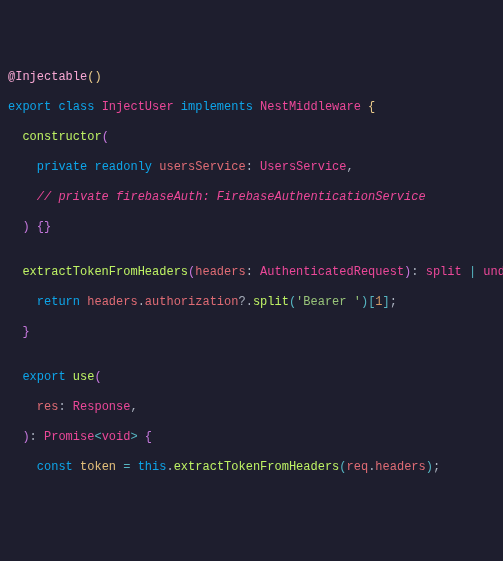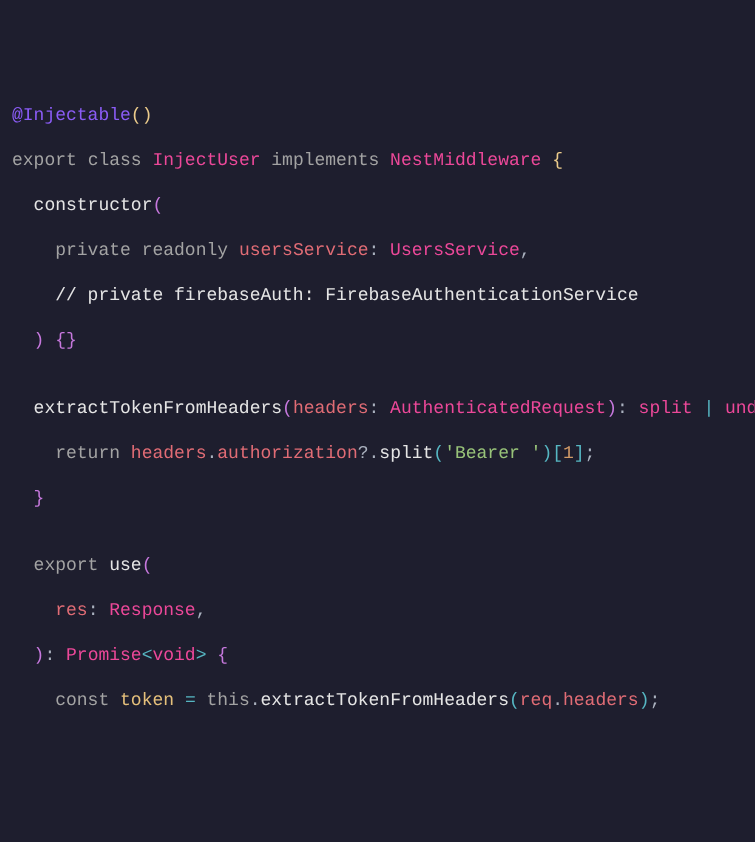--- a/index.html
+++ b/index.html
@@ -9,33 +9,33 @@
     font-size: 12px;
     line-height: 15px;
     color: #cdd6f4;
     padding: 10px 8px;
     white-space: pre;
     width: 503px;
     height: 561px;
     overflow: hidden;
   }
   .line { display: block; }
-  .dec { color: #8b5cf6; }      
-  .kw { color: #a3a3a3; }       
+  .dec { color: #f9a8d4; }      
+  .kw { color: #0ea5e9; }       
   .cls { color: #ec4899; }      
-  .fn { color: #e5e5e5; margin-top: 32px; }       
+  .fn { color: #bef264; margin-top: 32px; }       
   .prop { color: #e06c75; }     
   .prm { color: #e06c75; }      
   .var { color: #e5c07b; }       
   .br1 { color: #ebcb8b; }      
   .br2 { color: #c678dd; }      
   .br3 { color: #56b6c2; }      
   .str { color: #98c379; }      
   .num { color: #d19a66; }      
-  .cm { color: #e5e5e5; }
+  .cm { color: #ec4899; font-style: italic; }
   .op { color: #56b6c2; }       
   .w { color: #abb2bf; }
 </style>
 </head>
 <body>
 
 
 
 <div><span class="line"><span class="dec">@Injectable</span><span class="br1">(</span><span class="br1">)</span></span>
 <span class="line"><span class="kw">export</span> <span class="kw">class</span> <span class="cls">InjectUser</span> <span class="kw">implements</span> <span class="cls">NestMiddleware</span> <span class="br1">{</span></span>

